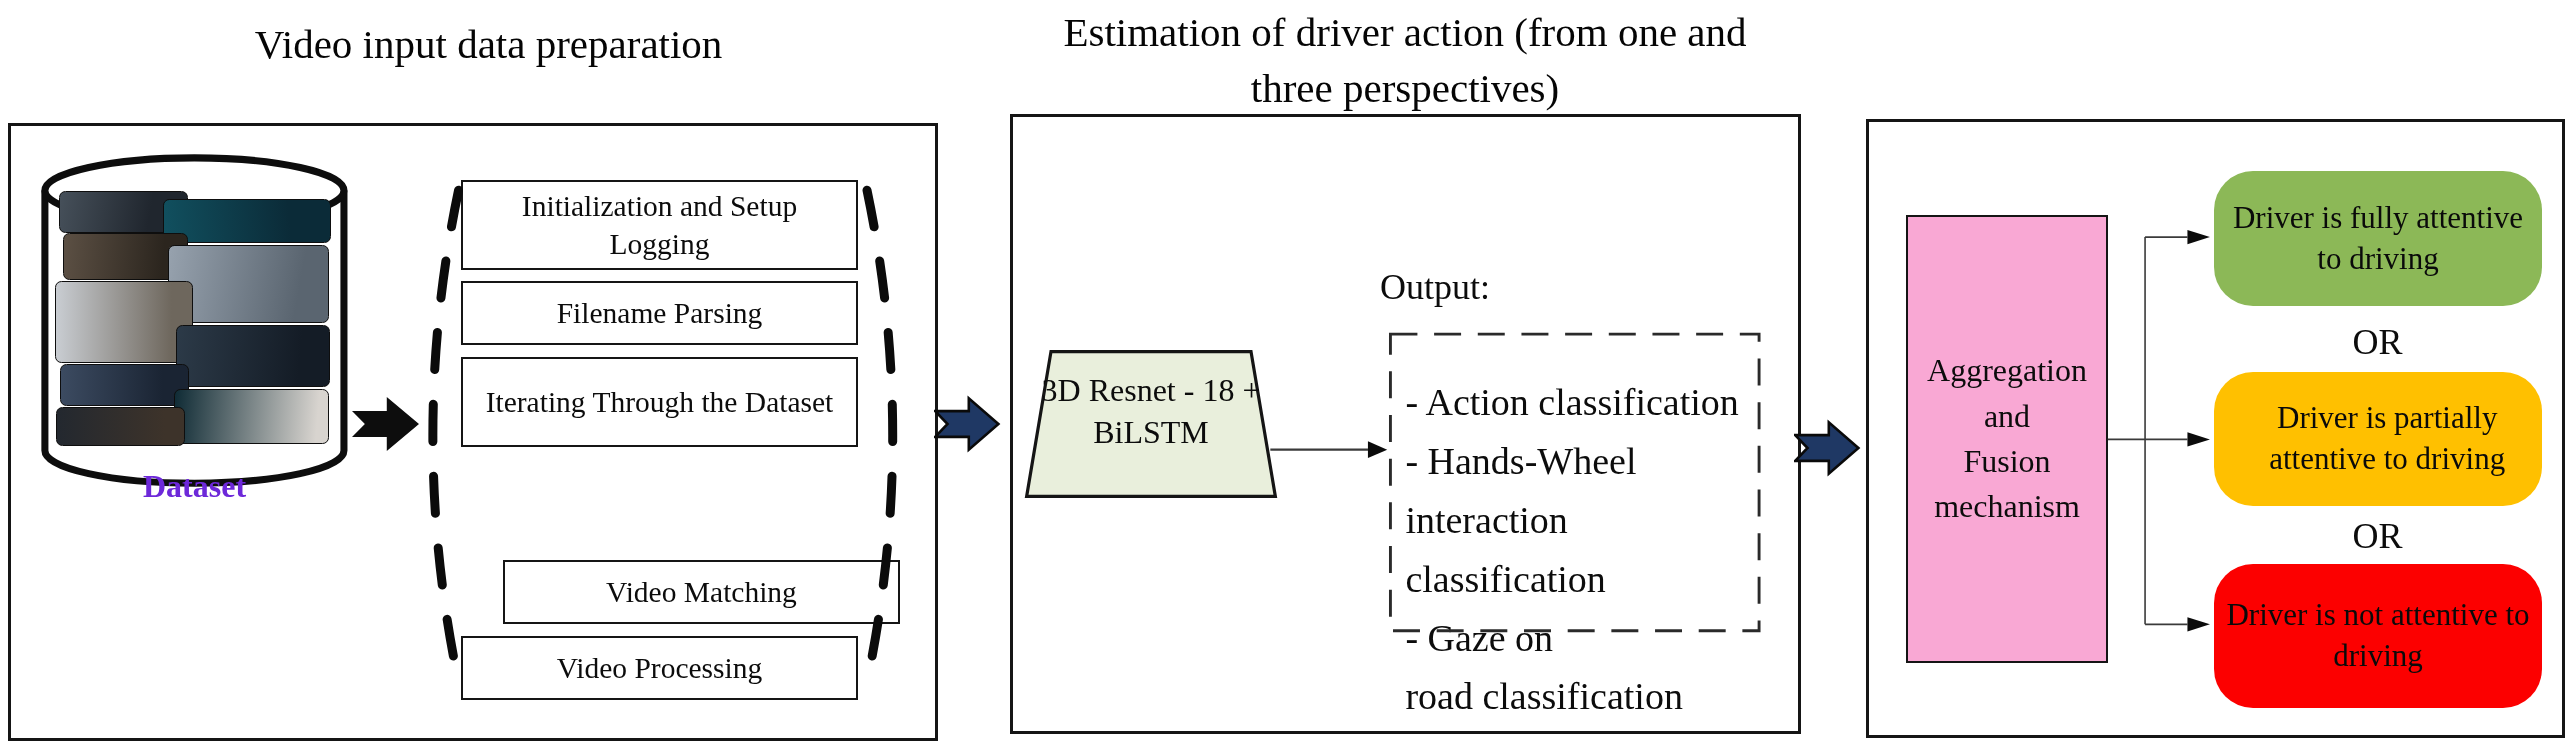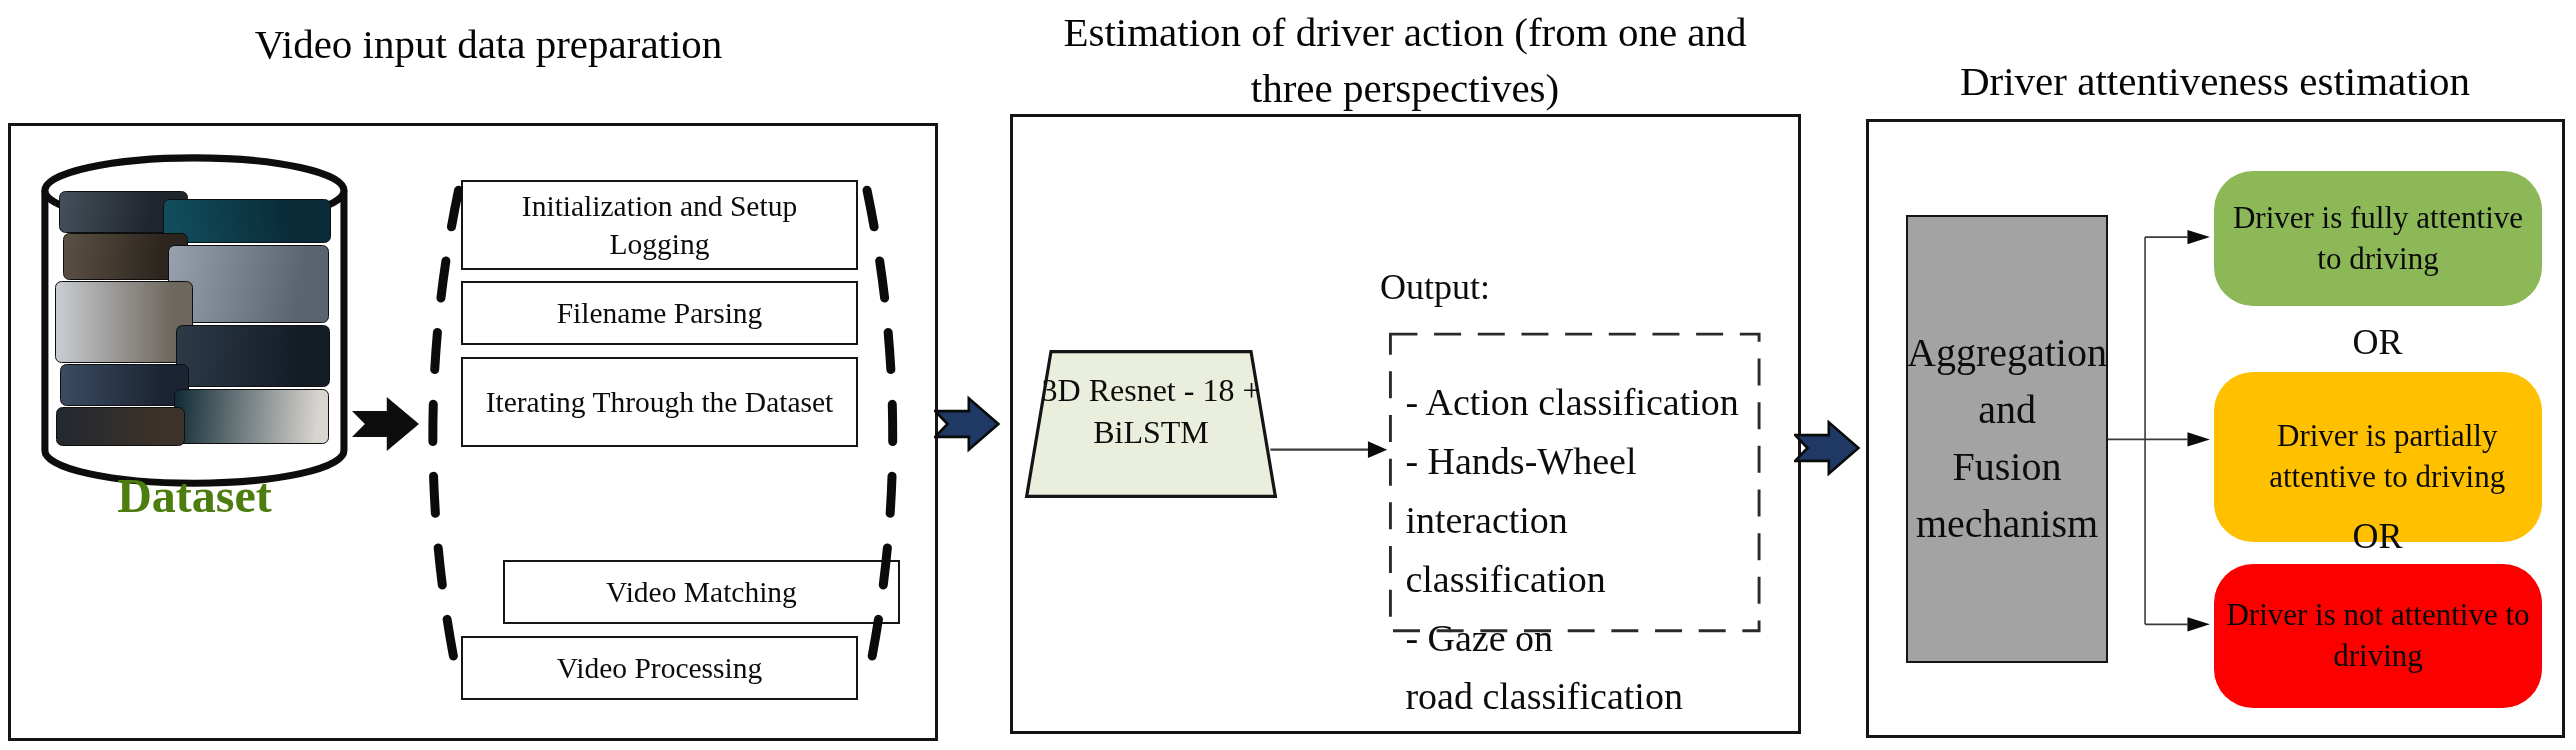--- a/index.html
+++ b/index.html
@@ -20,67 +20,66 @@
   .thumb{position:absolute;border:1.9px solid #0e0e0e;border-radius:6.4px;}
   .thumb:nth-of-type(1){left:3.9px;top:0;width:127px;height:40px;background:linear-gradient(100deg,#46505a,#20262e 70%);}
   .thumb:nth-of-type(2){left:108px;top:7.7px;width:166px;height:42px;background:linear-gradient(85deg,#11505f,#0b2b38 75%);}
   .thumb:nth-of-type(3){left:7.7px;top:42px;width:123px;height:45px;background:linear-gradient(95deg,#5c5044,#2b251e 80%);}
   .thumb:nth-of-type(4){left:113px;top:54px;width:159px;height:76px;background:linear-gradient(100deg,#97a2ae,#5a6570 80%);}
   .thumb:nth-of-type(5){left:0;top:90px;width:136px;height:80px;background:linear-gradient(90deg,#c9cdd2,#6e675d 85%);}
   .thumb:nth-of-type(6){left:121px;top:134px;width:152px;height:60px;background:linear-gradient(95deg,#2c3a48,#141c26 80%);}
   .thumb:nth-of-type(7){left:5.1px;top:173px;width:127px;height:40px;background:linear-gradient(90deg,#3c4b61,#1a2433 80%);}
   .thumb:nth-of-type(8){left:119px;top:198px;width:153px;height:53px;background:linear-gradient(95deg,#0f2b35,#d8d4cf 92%);}
   .thumb:nth-of-type(9){left:1.3px;top:216px;width:127px;height:37px;background:linear-gradient(90deg,#23282f,#3d332a 85%);}
-  #dataset-label{left:66px;top:468px;width:257px;text-align:center;font-size:48px;font-weight:bold;color:#4d7c0f;}
+  #dataset-label{left:66px;top:468px;width:257px;text-align:center;font-size:32px;font-weight:bold;color:#6d28d9;}
 
   .step{position:absolute;left:461px;width:397px;border:2.6px solid #151515;background:#ffffff;
         display:flex;align-items:center;justify-content:center;text-align:center;
         font-size:29.5px;line-height:1.3;padding:0 7px;box-sizing:border-box;}
   #step-0{top:180px;height:90px;}
   #step-1{top:281px;height:64px;}
   #step-2{top:357px;height:90px;}
   #step-3{top:459px;height:90px;}
   #step-4{top:560px;height:64px;margin-left:42px;}
   #step-5{top:636px;height:64px;}
 
   
   #trapezoid-svg{left:1024px;top:349px;width:254px;height:150px;}
   #trapezoid-text{left:1024px;top:369px;width:254px;text-align:center;font-size:32px;line-height:1.32;}
   #output-label{left:1380px;top:266px;font-size:36px;}
   #output-box-text{left:1390px;top:338px;width:369px;height:297px;box-sizing:border-box;
                    padding:35px 9px 0 15.4px;font-size:38px;line-height:1.55;}
 
   
-  #aggregation-box{left:1906px;top:215px;width:202px;height:448px;border:2.6px solid #151515;background:#a3a3a3;
+  #aggregation-box{left:1906px;top:215px;width:202px;height:448px;border:2.6px solid #151515;background:#f9a8d4;
                    box-sizing:border-box;display:flex;align-items:center;justify-content:center;
-                   text-align:center;font-size:40px;line-height:1.42;}
+                   text-align:center;font-size:32px;line-height:1.42;}
   .outcome{position:absolute;left:2214px;width:328px;border-radius:39px;
            display:flex;align-items:center;justify-content:center;text-align:center;
            font-size:31px;line-height:1.32;padding:0 11.6px;box-sizing:border-box;color:#0a0a0a;}
   #outcome-0{top:171px;height:135px;}
-  #outcome-1{top:372px;height:170px;padding-left:30px;}
+  #outcome-1{top:372px;height:134px;padding-left:30px;}
   #outcome-2{top:564px;height:144px;}
   .or-label{position:absolute;left:2217px;width:321px;text-align:center;font-size:36px;}
   #or-0{top:321px;}
   #or-1{top:515px;}
 
   .arrow-svg{position:absolute;}
   #overlay-svg{position:absolute;left:0;top:0;width:2576px;height:751px;pointer-events:none;}
 </style>
 </head>
 <body>
 
 <div id="canvas">
 
   <div class="title" id="title-mid" style="left:999px;top:5.1px;width:812px;">
     <div>Estimation of driver action (from one and</div>
     <div>three perspectives)</div>
   </div>
   <div class="title" id="title-left" style="left:39px;top:16.7px;width:899px;">Video input data preparation</div>
-  <div class="title" id="title-right" style="left:1862px;top:54px;width:706px;">Driver attentiveness estimation</div>
 
   <div class="panel" id="panel-left"></div>
   <div class="panel" id="panel-mid"></div>
   <div class="panel" id="panel-right"></div>
 
   <svg id="cylinder-svg" class="abs" viewBox="0 0 500 575">
     <path d="M20 57 L20 462 A233 51 0 0 0 486 462 L486 57" fill="#ffffff" stroke="#0d0d0d" stroke-width="11"></path>
     <ellipse cx="253" cy="57" rx="233" ry="51" fill="#ffffff" stroke="#0d0d0d" stroke-width="11"></ellipse>
   </svg>
   <div id="montage" class="abs">

